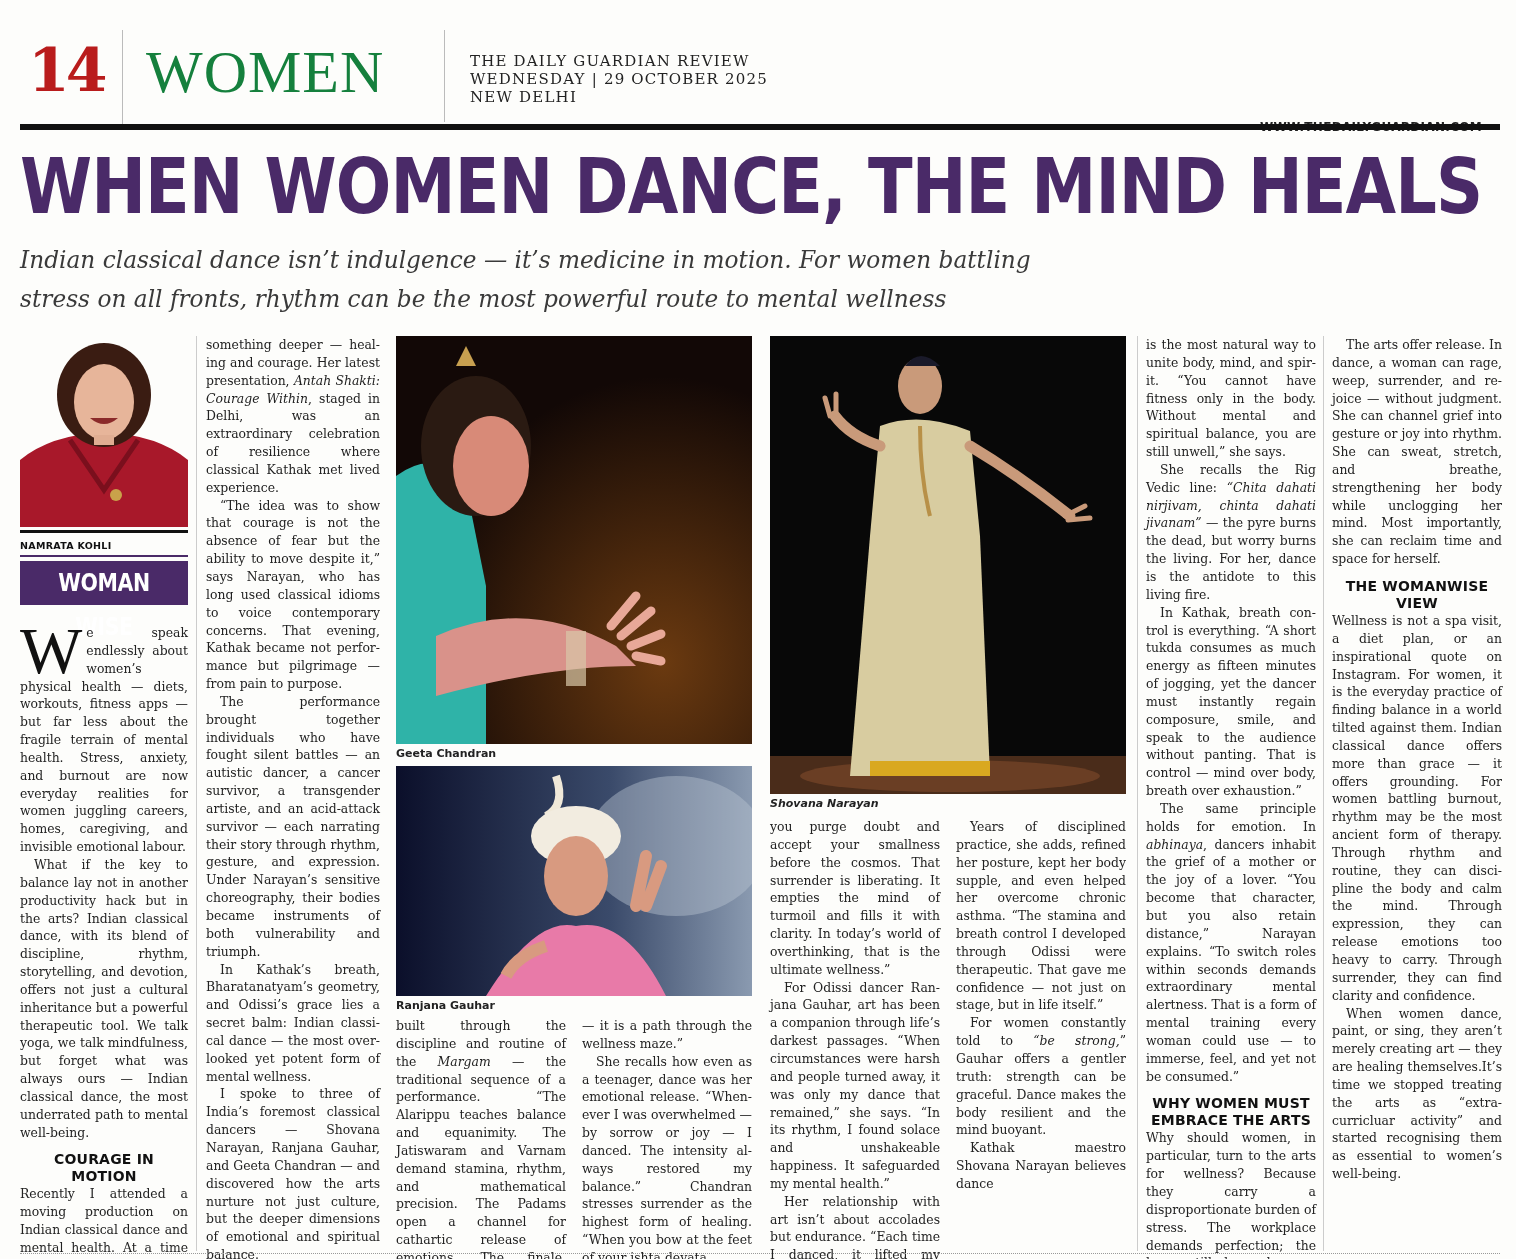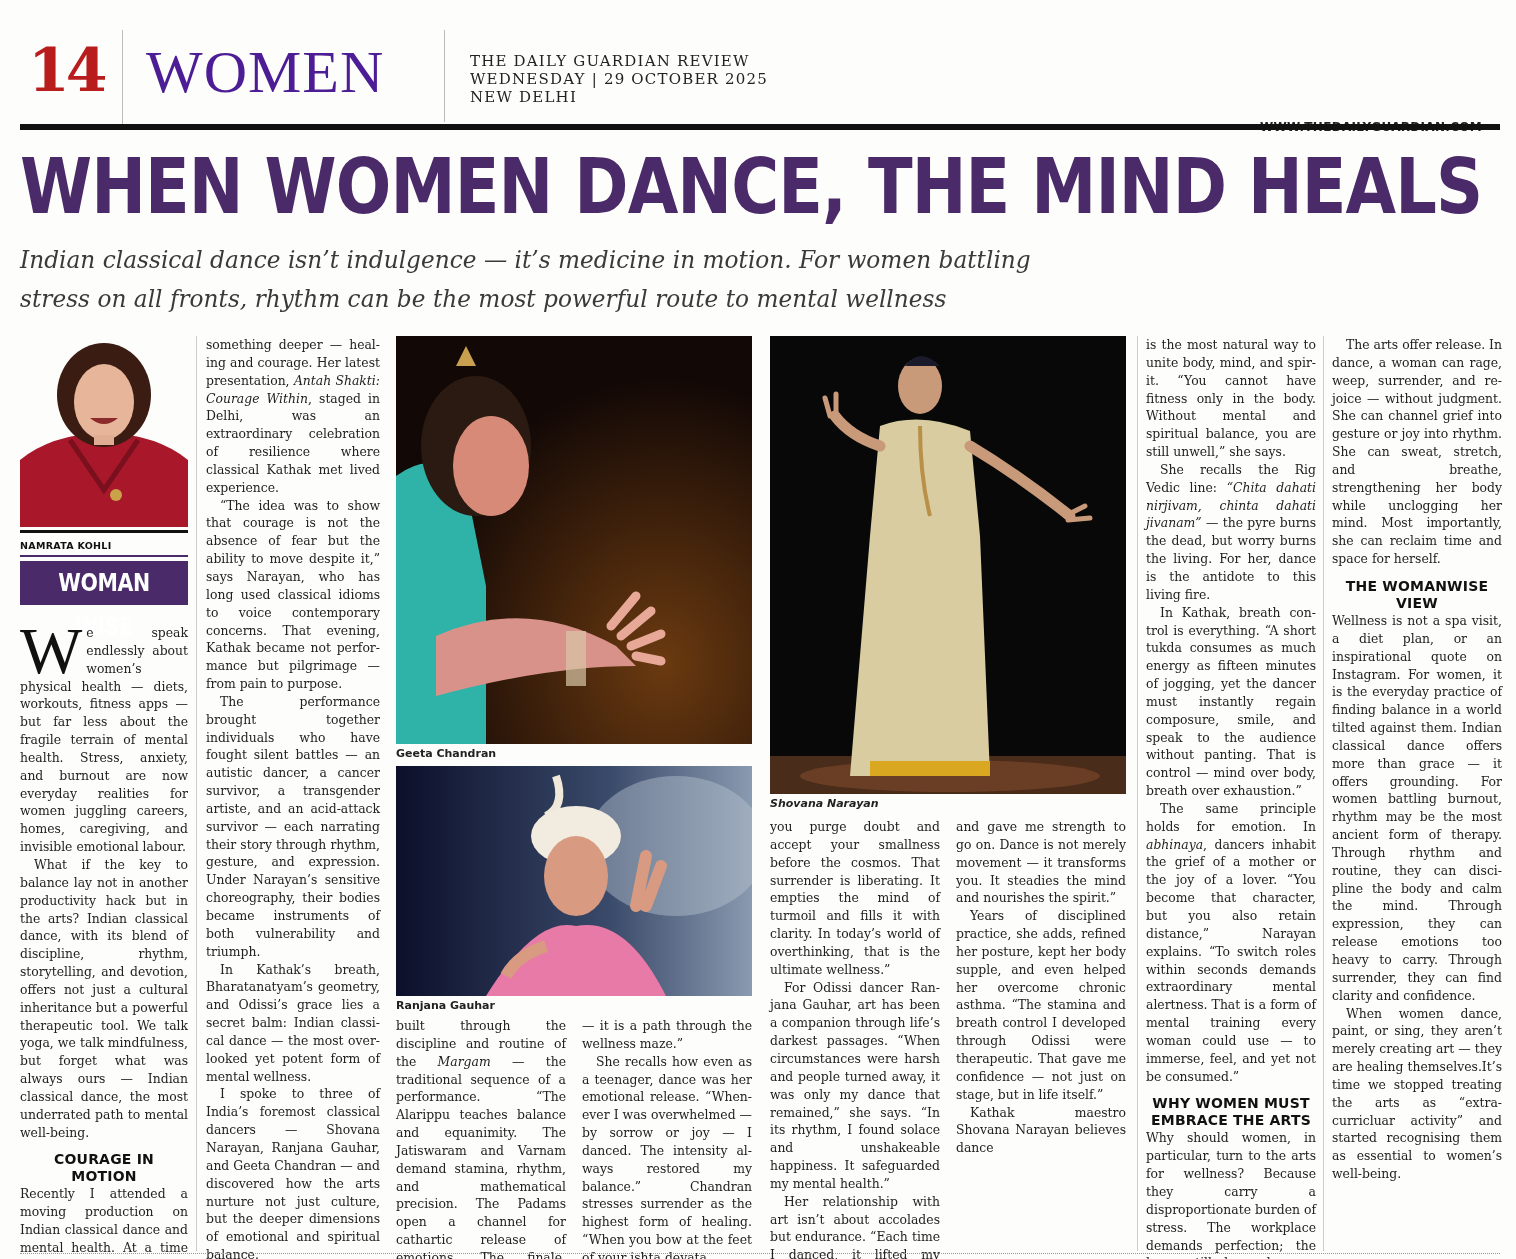--- a/index.html
+++ b/index.html
@@ -5,21 +5,21 @@
   * { box-sizing: border-box; margin: 0; padding: 0; }
   html, body { width: 1516px; height: 1259px; background: #fdfdfb; overflow: hidden; }
   body { position: relative; font-family: "DejaVu Serif", serif; color: #1a1a1a; }
 
   
   .mast { position: absolute; left: 20px; top: 30px; width: 1480px; height: 98px; }
   .page-num { position: absolute; left: 8px; top: 10px; font-family: "DejaVu Serif", serif; font-weight: bold; font-size: 60px; color: #b91c1c; letter-spacing: -4px; line-height: 60px; }
   .vrule { position: absolute; top: 0; width: 1px; background: #bbb; }
   .vr1 { left: 102px; height: 96px; }
   .vr2 { left: 424px; height: 92px; }
-  .section-title { position: absolute; left: 126px; top: 12px; font-family: "Liberation Serif", serif; font-size: 60px; line-height: 60px; color: #4c1d95; letter-spacing: 1px; }
+  .section-title { position: absolute; left: 126px; top: 12px; font-family: "Liberation Serif", serif; font-size: 60px; line-height: 60px; color: #15803d; letter-spacing: 1px; }
   .dateline { position: absolute; left: 450px; top: 22px; font-family: "DejaVu Serif", serif; font-weight: normal; font-size: 15px; line-height: 18px; letter-spacing: 1.2px; color: #222; }
   .website { position: absolute; right: 18px; top: 90px; font-family: "DejaVu Sans", sans-serif; font-weight: bold; font-size: 12px; letter-spacing: 0.3px; color: #222; }
   .mast-bar { position: absolute; left: 20px; top: 124px; width: 1480px; height: 6px; background: #111; }
 
   
   .headline { position: absolute; left: 20px; top: 142px; width: 1480px; font-family: "DejaVu Sans", sans-serif; font-weight: bold; font-size: 76px; line-height: 90px; color: #4a2a68; letter-spacing: -1px; transform: scaleX(0.86); transform-origin: left top; white-space: nowrap; }
   .deck { position: absolute; left: 20px; top: 240px; width: 1100px; font-family: "DejaVu Serif", serif; font-style: italic; font-size: 25px; line-height: 39px; color: #3a3a3a; transform: scaleX(0.93); transform-origin: left top; }
 
   
   .col { position: absolute; top: 336px; font-family: "DejaVu Serif", serif; font-size: 12.4px; line-height: 17.85px; color: #222; text-align: justify; hyphens: manual; }
@@ -179,22 +179,22 @@
   </div>
 </div>
 
 <div class="col c56">
   <div class="half" style="left:0;">
     <p class="noindent">you purge doubt and accept your smallness before the cosmos. That surrender is liberating. It empties the mind of turmoil and fills it with clarity. In today’s world of overthinking, that is the ultimate wellness.”</p>
     <p>For Odissi dancer Ran­jana Gauhar, art has been a companion through life’s darkest passages. “When circumstances were harsh and people turned away, it was only my dance that remained,” she says. “In its rhythm, I found solace and unshakeable happiness. It safeguarded my mental health.”</p>
     <p>Her relationship with art isn’t about accolades but endurance. “Each time I danced, it lifted my spirits</p>
   </div>
   <div class="half" style="left:186px;">
-    <p class="noindent">and gave me strength to go on. Dance is not merely movement — it transforms you. It steadies the mind and nourishes the spirit.”</p>
     <p>Years of disciplined prac­tice, she adds, refined her posture, kept her body supple, and even helped her overcome chronic asthma. “The stamina and breath control I developed through Odissi were therapeutic. That gave me confidence — not just on stage, but in life itself.”</p>
+    <p><span>For women constantly told to </span><i>“be strong,</i><span>” Gauhar offers a gentler truth: strength can be graceful. Dance makes the body resilient and the mind buoyant.</span></p>
     <p>Kathak maestro Shovana Narayan believes dance</p>
   </div>
 </div>
 
 <div class="col c7">
   <p class="noindent">is the most natural way to unite body, mind, and spir­it. “You cannot have fitness only in the body. Without mental and spiritual bal­ance, you are still unwell,” she says.</p>
   <p><span>She recalls the Rig Vedic line: </span><i>“Chita dahati nirjivam, chinta dahati jivanam”</i><span> — the pyre burns the dead, but worry burns the living. For her, dance is the antidote to this living fire.</span></p>
   <p>In Kathak, breath con­trol is everything. “A short tukda consumes as much energy as fifteen minutes of jogging, yet the dancer must instantly regain composure, smile, and speak to the audi­ence without panting. That is control — mind over body, breath over exhaustion.”</p>
   <p><span>The same principle holds for emotion. In </span><i>abhinaya</i><span>, dancers inhabit the grief of a mother or the joy of a lover. “You become that character, but you also retain distance,” Narayan explains. “To switch roles within seconds demands extraordinary mental alertness. That is a form of mental training ev­ery woman could use — to immerse, feel, and yet not be consumed.”</span></p>
   <div class="subhead">WHY WOMEN MUST EMBRACE THE ARTS</div>

